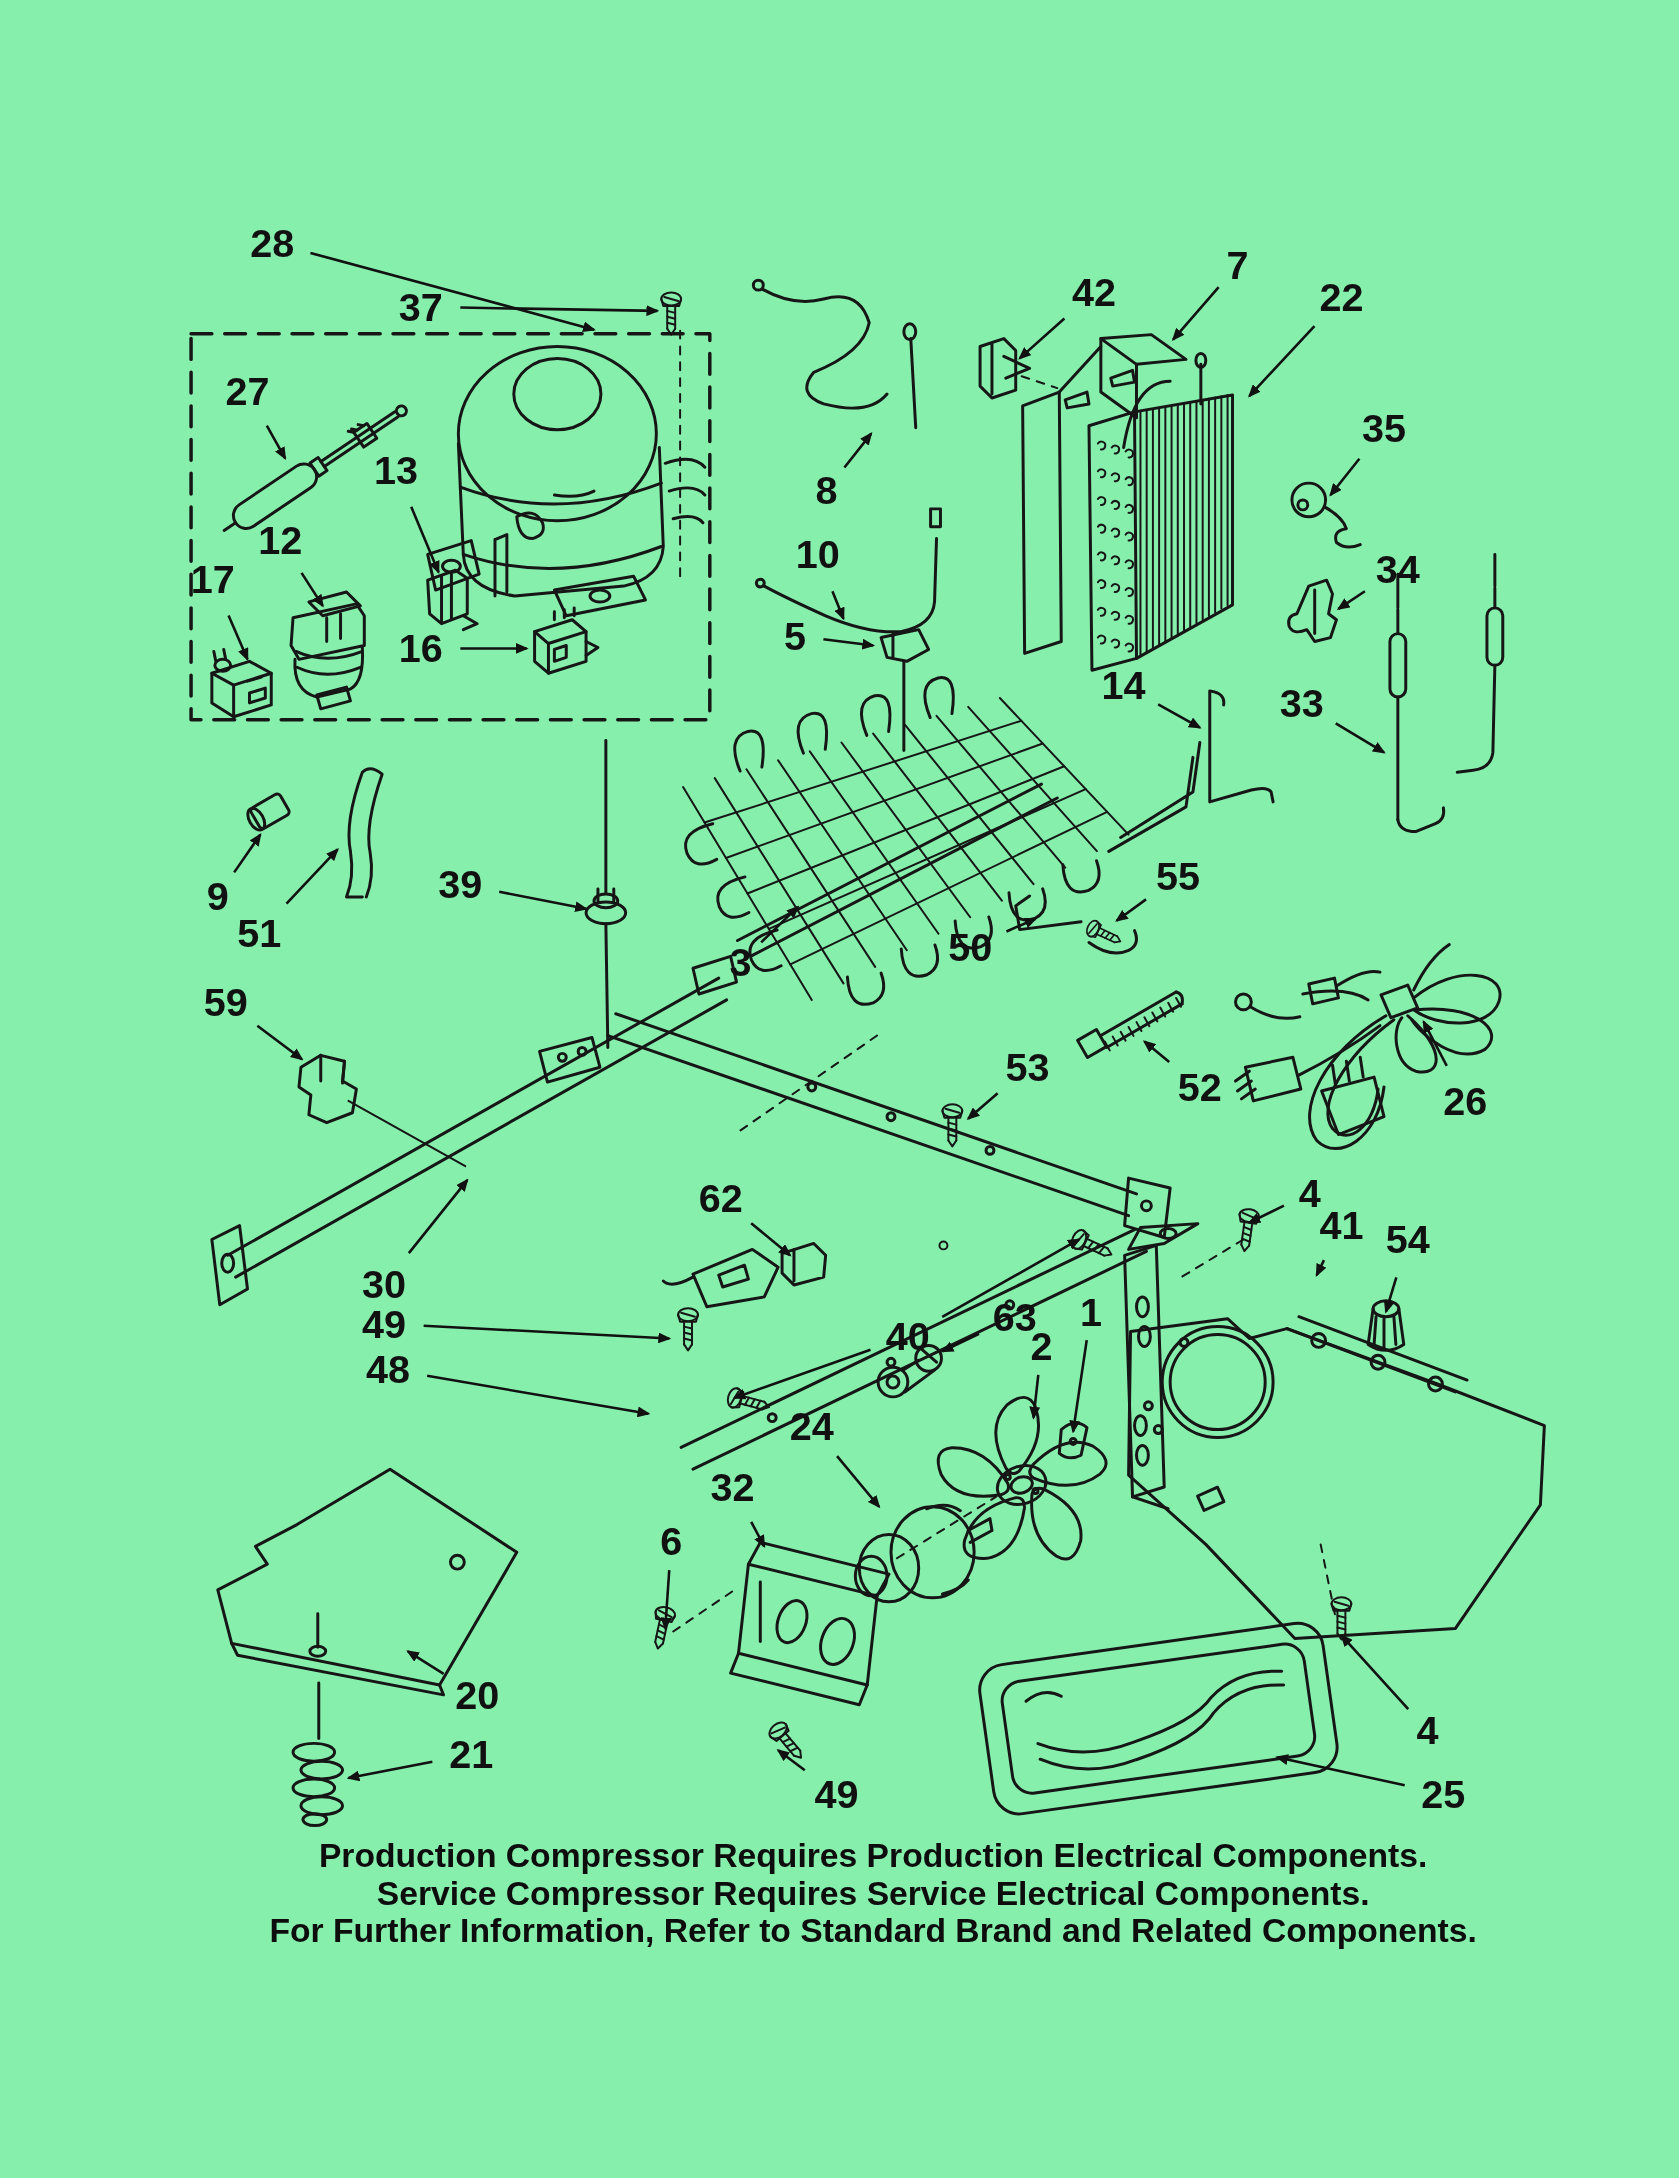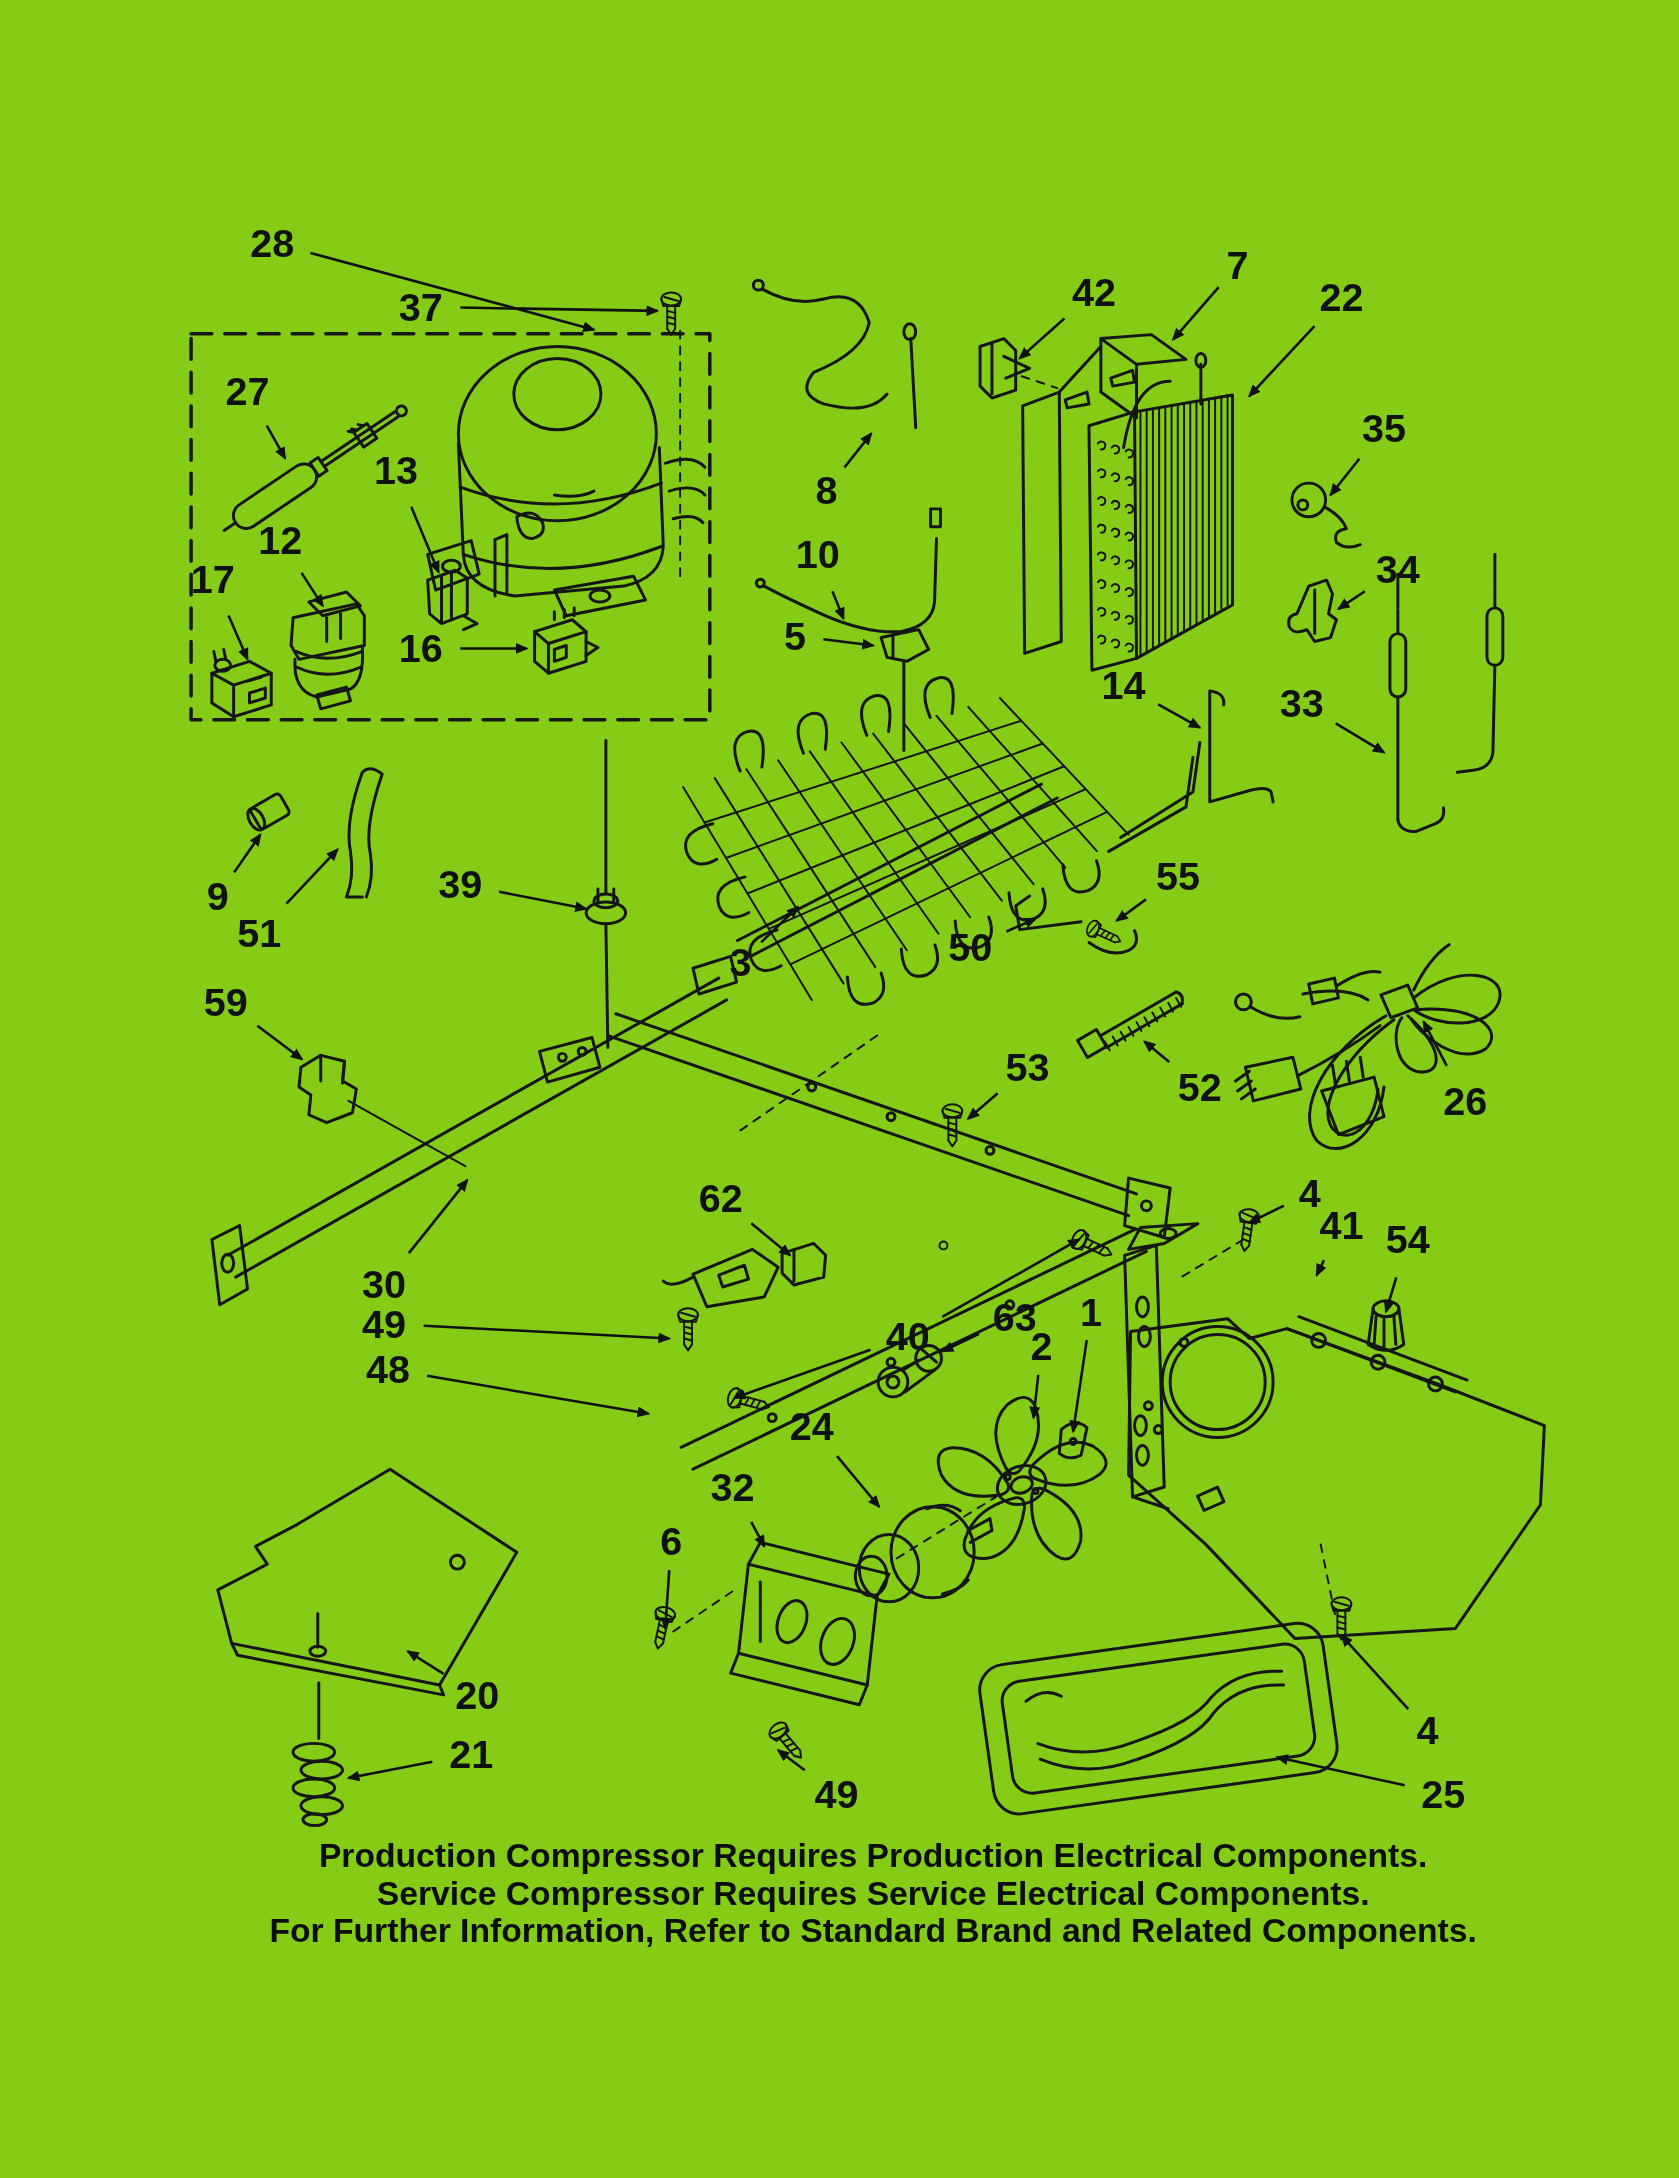--- a/index.html
+++ b/index.html
@@ -1,16 +1,16 @@
 <!DOCTYPE html>
 <html><head>
 <meta charset="utf-8">
 <style>
   html,body{margin:0;padding:0;background:#ffffff;}
-  .stage{position:relative;width:1679px;height:2178px;background:#84cc16;overflow:hidden;
+  .stage{position:relative;width:1679px;height:2178px;background:#86efac;overflow:hidden;
          font-family:"Liberation Sans", sans-serif;}
   svg{position:absolute;left:0;top:0;}
   .art{stroke:#161616;stroke-width:3;fill:none;stroke-linecap:round;stroke-linejoin:round;}
   .art2{stroke:#161616;stroke-width:2;fill:none;stroke-linecap:round;stroke-linejoin:round;}
   .dash{stroke-dasharray:21 13;stroke-width:3.5;}
   .dash2{stroke-dasharray:8 8;stroke-width:2;}
   .callout text{font-family:"Liberation Sans", sans-serif;font-size:40px;font-weight:bold;
                 fill:#111;stroke:none;}
   .callout line{stroke:#111;stroke-width:2.6;}
   .footer text{font-family:"Liberation Sans", sans-serif;font-size:34px;font-weight:bold;

